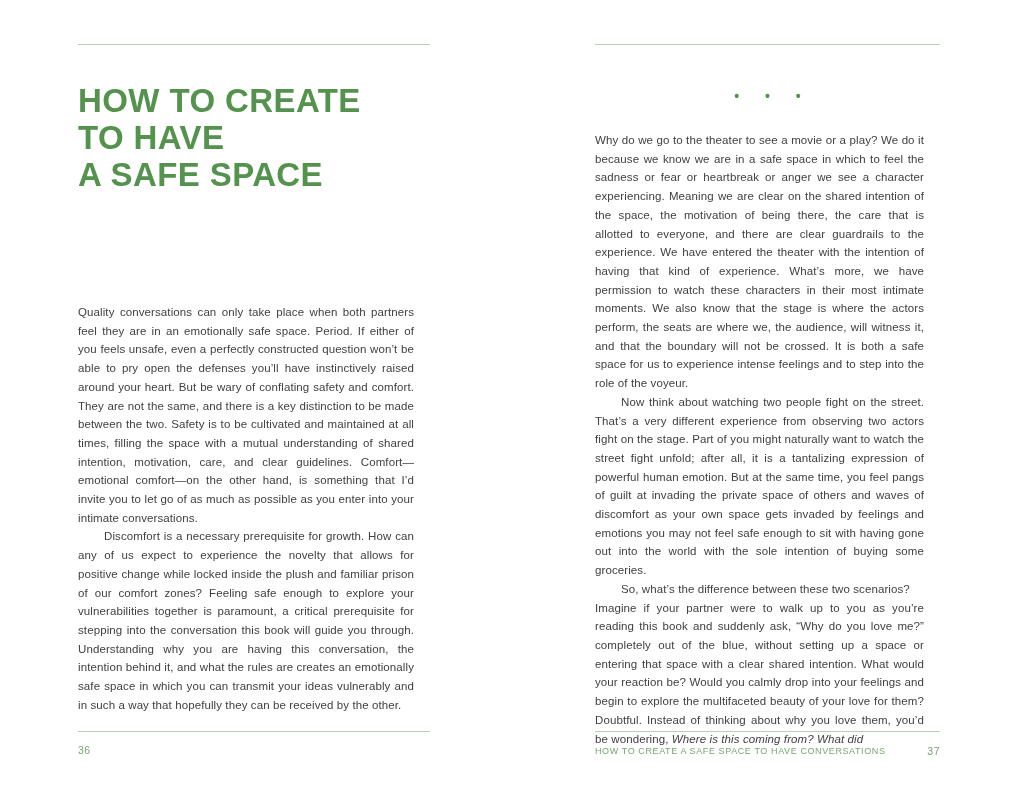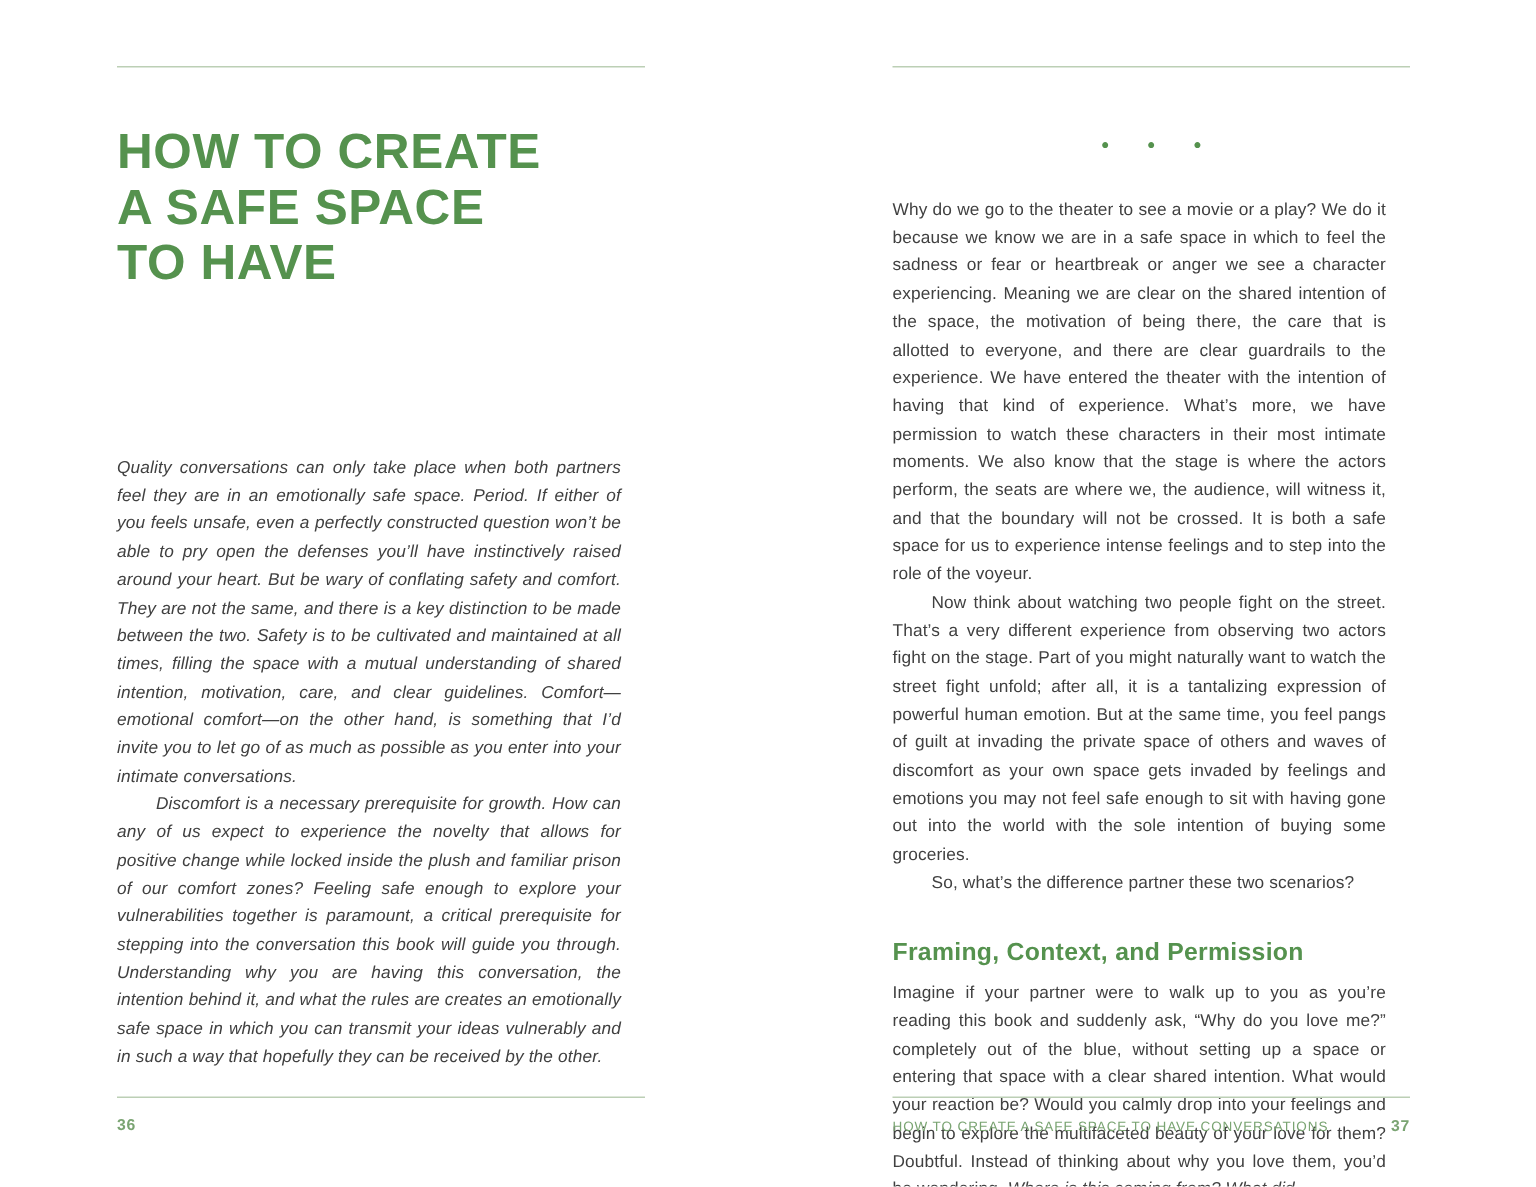--- a/index.html
+++ b/index.html
@@ -34,42 +34,42 @@
     letter-spacing:0.4px;
   }
   .chapter-title span{display:block;}
   .body-copy{
     position:absolute;left:0;right:16px;
     color:var(--body-text);
     font-size:11.5px;line-height:18.7px;
     text-align:justify;
     letter-spacing:0.1px;
   }
-  .page.left .body-copy{top:303px;font-style:italic;}
+  .page.left .body-copy{top:303px;}
   .page.right .body-copy{top:131px;}
   .body-copy p.indent{text-indent:26px;}
   .ornament{
     position:absolute;top:88px;left:0;right:0;
     text-align:center;
     color:var(--accent-green);
     font-size:14px;font-weight:700;
     letter-spacing:11px;
     text-indent:11px; 
   }
   .section-heading{
     color:var(--accent-green);
     font-size:16.5px;font-weight:700;
     letter-spacing:0.2px;
     text-align:left;
     margin-top:27px;margin-bottom:9px;
   }
   em{font-style:italic;}
   .pagenum{
     color:var(--footer-green);
-    font-size:10.5px;letter-spacing:0.5px;font-weight:bold;
+    font-size:10.5px;letter-spacing:0.5px;
   }
   .page.left .pagenum{position:absolute;top:744px;left:0;}
   .footer-row{
     position:absolute;top:745px;left:0;right:0;
     display:flex;justify-content:space-between;align-items:center;
   }
   .running-footer{
     color:var(--footer-green);
     font-size:9px;letter-spacing:0.6px;
     text-transform:uppercase;
@@ -78,44 +78,43 @@
 </head>
 <body>
 
 <div class="spread">
 
   <section class="page left">
     <div class="rule top"></div>
 
     <h1 class="chapter-title">
       <span>HOW TO CREATE</span>
+      <span>TO HAVE</span>
       <span>A SAFE SPACE</span>
-      <span>TO HAVE</span>
     </h1>
 
     <div class="body-copy">
       <p>Quality conversations can only take place when both partners feel they are in an emotionally safe space. Period. If either of you feels unsafe, even a perfectly constructed question won’t be able to pry open the defenses you’ll have instinctively raised around your heart. But be wary of conflating safety and comfort. They are not the same, and there is a key distinction to be made between the two. Safety is to be cultivated and maintained at all times, filling the space with a mutual understanding of shared intention, motivation, care, and clear guidelines. Comfort—emotional comfort—on the other hand, is something that I’d invite you to let go of as much as possible as you enter into your intimate conversations.</p>
       <p class="indent">Discomfort is a necessary prerequisite for growth. How can any of us expect to experience the novelty that allows for positive change while locked inside the plush and familiar prison of our comfort zones? Feeling safe enough to explore your vulnerabilities together is paramount, a critical prerequisite for stepping into the conversation this book will guide you through. Understanding why you are having this conversation, the intention behind it, and what the rules are creates an emotionally safe space in which you can transmit your ideas vulnerably and in such a way that hopefully they can be received by the other.</p>
     </div>
 
     <div class="rule bottom"></div>
     <div class="pagenum">36</div>
   </section>
 
   <section class="page right">
     <div class="rule top"></div>
 
     <div class="ornament">•&nbsp;•&nbsp;•</div>
 
     <div class="body-copy">
       <p>Why do we go to the theater to see a movie or a play? We do it because we know we are in a safe space in which to feel the sadness or fear or heartbreak or anger we see a character experiencing. Meaning we are clear on the shared intention of the space, the motivation of being there, the care that is allotted to everyone, and there are clear guardrails to the experience. We have entered the theater with the intention of having that kind of experience. What’s more, we have permission to watch these characters in their most intimate moments. We also know that the stage is where the actors perform, the seats are where we, the audience, will witness it, and that the boundary will not be crossed. It is both a safe space for us to experience intense feelings and to step into the role of the voyeur.</p>
       <p class="indent">Now think about watching two people fight on the street. That’s a very different experience from observing two actors fight on the stage. Part of you might naturally want to watch the street fight unfold; after all, it is a tantalizing expression of powerful human emotion. But at the same time, you feel pangs of guilt at invading the private space of others and waves of discomfort as your own space gets invaded by feelings and emotions you may not feel safe enough to sit with having gone out into the world with the sole intention of buying some groceries.</p>
-      <p class="indent">So, what’s the difference partner these two scenarios?</p>
+      <p class="indent">So, what’s the difference between these two scenarios?</p>
 
-      <h2 class="section-heading">Framing, Context, and Permission</h2>
 
       <p><span>Imagine if your partner were to walk up to you as you’re reading this book and suddenly ask, “Why do you love me?” completely out of the blue, without setting up a space or entering that space with a clear shared intention. What would your reaction be? Would you calmly drop into your feelings and begin to explore the multifaceted beauty of your love for them? Doubtful. Instead of thinking about why you love them, you’d be wondering,</span> <em>Where is this coming from? What did</em></p>
     </div>
 
     <div class="rule bottom"></div>
     <div class="footer-row">
       <span class="running-footer">HOW TO CREATE A SAFE SPACE TO HAVE CONVERSATIONS</span>
       <span class="pagenum">37</span>
     </div>
   </section>

